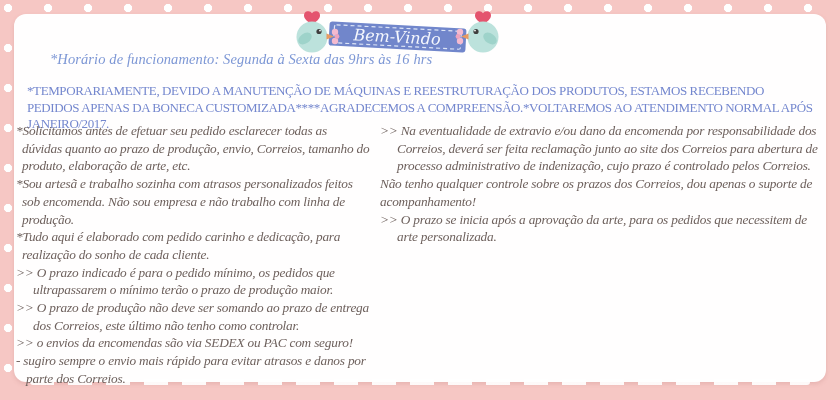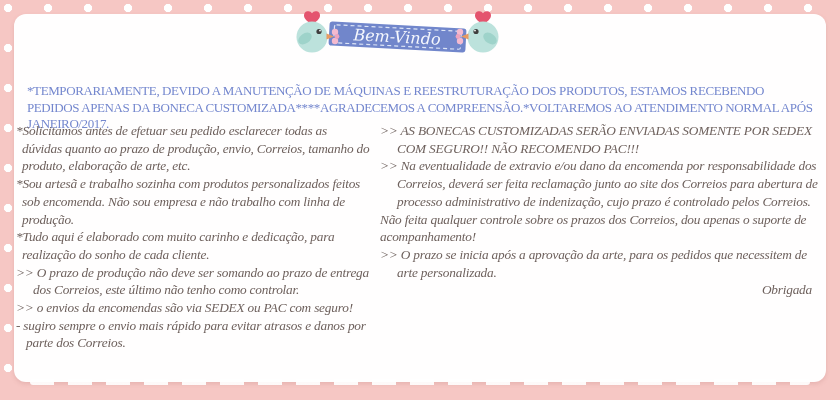--- a/index.html
+++ b/index.html
@@ -68,32 +68,32 @@
     </defs>
     <g transform="rotate(3 107 36)">
       <path d="M42 24 h131 q3 0 3 3 v18 q0 3 -3 3 H42 q-3 0 -3 -3 V27 q0 -3 3 -3 Z" fill="#7186cb"></path>
       <rect x="44" y="27" width="127" height="18" rx="2" fill="none" stroke="#dde5f6" stroke-width="1.2" stroke-dasharray="4 3"></rect>
       <text x="107" y="41.5" font-size="16" font-style="italic" text-anchor="middle" fill="#f5f7fd" font-family="DejaVu Serif, serif">Bem-Vindo</text>
     </g>
     <use href="#birdShape"></use>
     <use href="#birdShape" transform="translate(215 0) scale(-1 1)"></use>
   </svg>
 
+  <p class="hours">*Horário de funcionamento: Segunda à Sexta das 9hrs às 16 hrs</p>
   <p class="notice">*TEMPORARIAMENTE, DEVIDO A MANUTENÇÃO DE MÁQUINAS E REESTRUTURAÇÃO DOS PRODUTOS, ESTAMOS RECEBENDO PEDIDOS APENAS DA BONECA CUSTOMIZADA****AGRADECEMOS A COMPREENSÃO.*VOLTAREMOS AO ATENDIMENTO NORMAL APÓS JANEIRO/2017.</p>
 
   <div class="columns">
     <div class="col col-left">
       <p class="item star">*Solicitamos antes de efetuar seu pedido esclarecer todas as dúvidas quanto ao prazo de produção, envio, Correios, tamanho do produto, elaboração de arte, etc.</p>
-      <p class="item star">*Sou artesã e trabalho sozinha com produtos personalizados feitos sob encomenda. Não sou empresa e não trabalho com linha de produção.</p>
-      <p class="item star">*Tudo aqui é elaborado com muito carinho e dedicação, para realização do sonho de cada cliente.</p>
+      <p class="item star">*Sou artesã e trabalho sozinha com atrasos personalizados feitos sob encomenda. Não sou empresa e não trabalho com linha de produção.</p>
+      <p class="item star">*Tudo aqui é elaborado com pedido carinho e dedicação, para realização do sonho de cada cliente.</p>
+      <p class="item arrow">&gt;&gt; O prazo indicado é para o pedido mínimo, os pedidos que ultrapassarem o mínimo terão o prazo de produção maior.</p>
       <p class="item arrow">&gt;&gt; O prazo de produção não deve ser somando ao prazo de entrega dos Correios, este último não tenho como controlar.</p>
       <p class="item arrow">&gt;&gt; o envios da encomendas são via SEDEX ou PAC com seguro!</p>
       <p class="item dash">- sugiro sempre o envio mais rápido para evitar atrasos e danos por parte dos Correios.</p>
     </div>
     <div class="col col-right">
-      <p class="item arrow">&gt;&gt; AS BONECAS CUSTOMIZADAS SERÃO ENVIADAS SOMENTE POR SEDEX COM SEGURO!! NÃO RECOMENDO PAC!!!</p>
       <p class="item arrow">&gt;&gt; Na eventualidade de extravio e/ou dano da encomenda por responsabilidade dos Correios, deverá ser feita reclamação junto ao site dos Correios para abertura de processo administrativo de indenização, cujo prazo é controlado pelos Correios.</p>
-      <p class="item flat">Não feita qualquer controle sobre os prazos dos Correios, dou apenas o suporte de acompanhamento!</p>
+      <p class="item flat">Não tenho qualquer controle sobre os prazos dos Correios, dou apenas o suporte de acompanhamento!</p>
       <p class="item arrow">&gt;&gt; O prazo se inicia após a aprovação da arte, para os pedidos que necessitem de arte personalizada.</p>
-      <p class="signoff">Obrigada</p>
     </div>
   </div>
 </div>
 
 </body></html>

